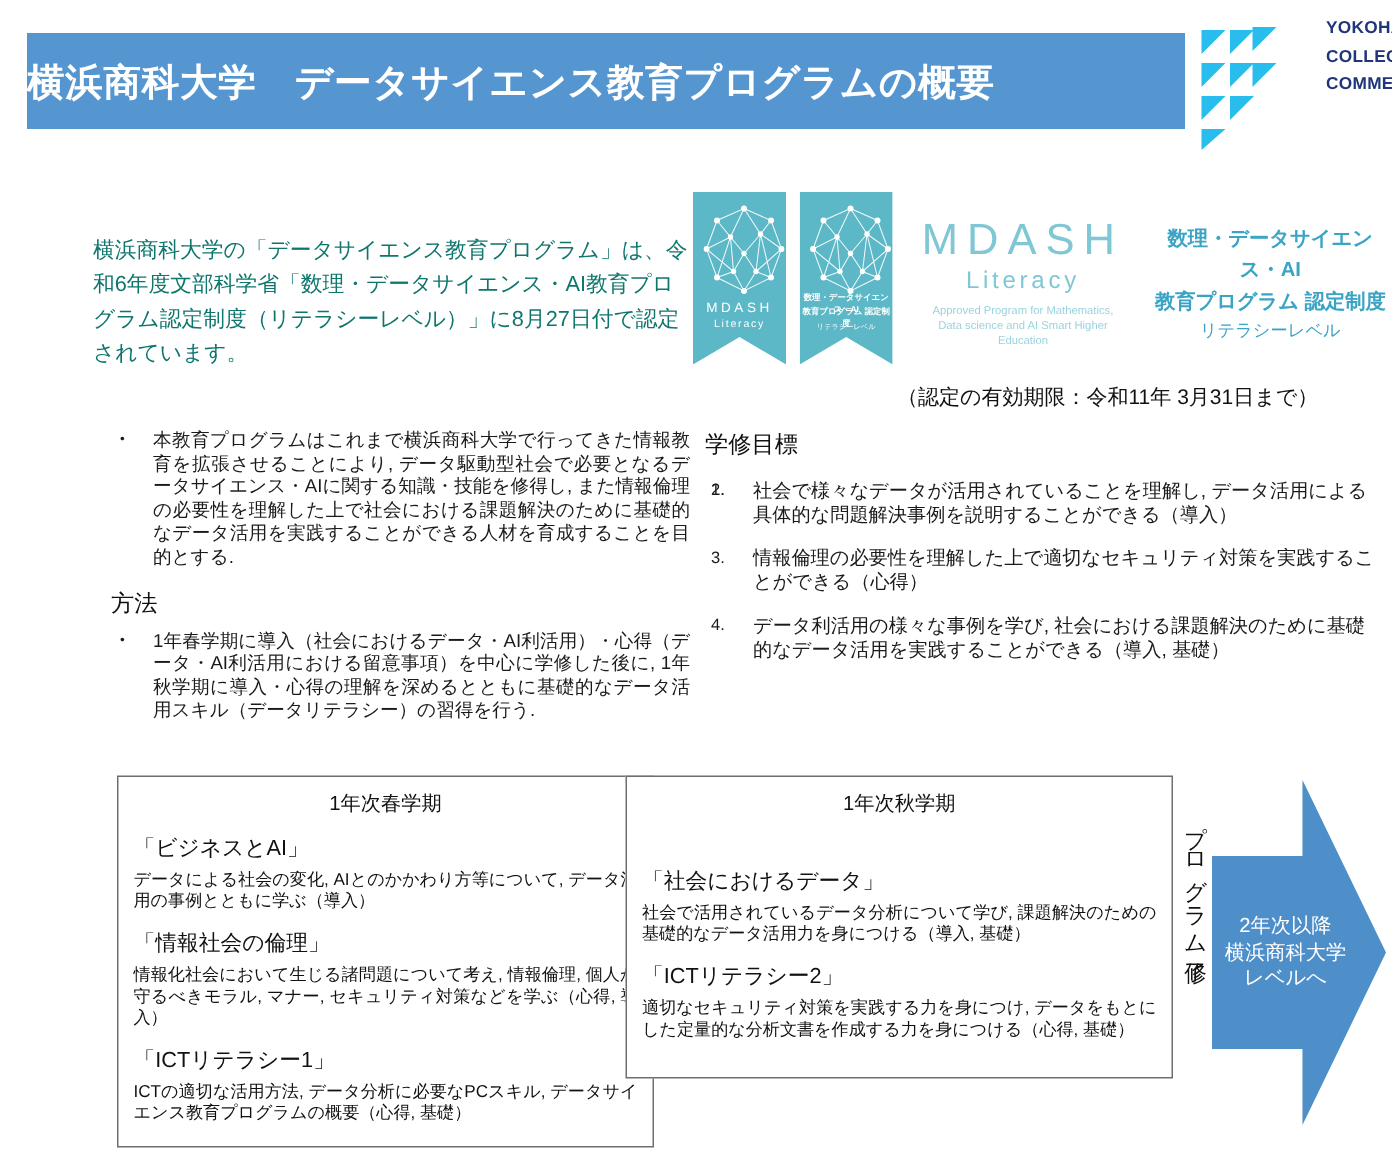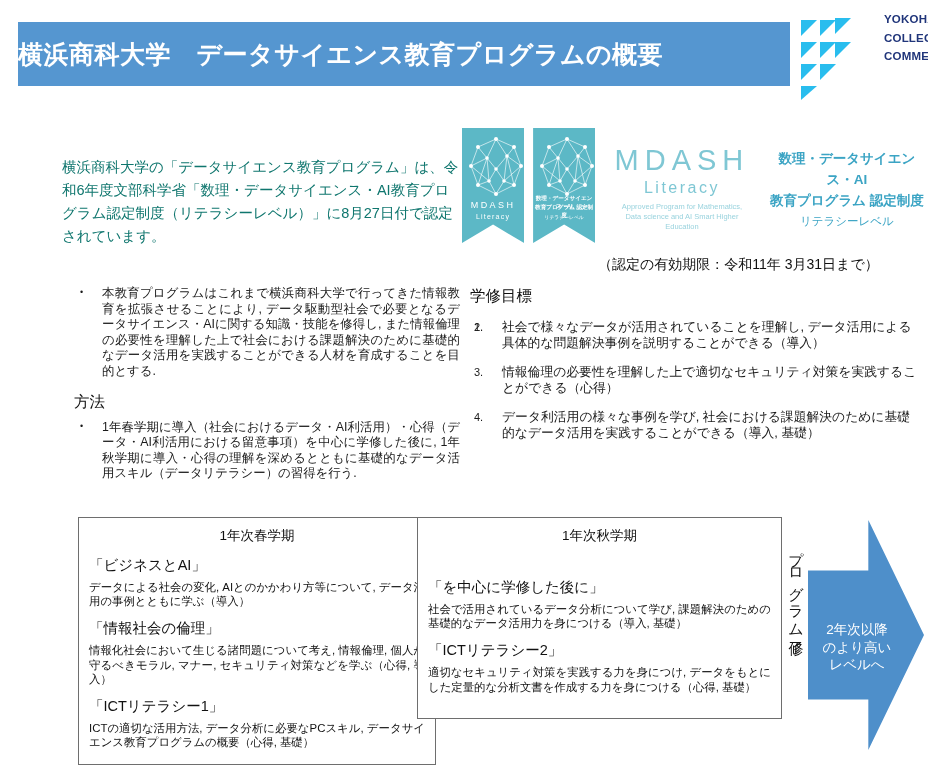--- a/index.html
+++ b/index.html
@@ -254,21 +254,21 @@
   .arrow-shape {
     position: absolute;
     inset: 0;
     background: #4e8fca;
     -webkit-clip-path: polygon(0 22%, 52% 22%, 52% 0, 100% 50%, 52% 100%, 52% 78%, 0 78%);
     clip-path: polygon(0 22%, 52% 22%, 52% 0, 100% 50%, 52% 100%, 52% 78%, 0 78%);
   }
   .arrow-text {
     position: absolute;
     left: 6px;
-    top: 101px;
+    top: 88px;
     width: 86px;
     text-align: center;
     color: #ffffff;
     font-size: 13.5px;
     line-height: 17.5px;
   }
 </style>
 </head>
 <body>
 
@@ -419,29 +419,29 @@
     <div class="course-name">「情報社会の倫理」</div>
     <div class="course-desc">情報化社会において生じる諸問題について考え, 情報倫理, 個人が守るべきモラル, マナー, セキュリティ対策などを学ぶ（心得, 導入）</div>
     <div class="course-name">「ICTリテラシー1」</div>
     <div class="course-desc">ICTの適切な活用方法, データ分析に必要なPCスキル, データサイエンス教育プログラムの概要（心得, 基礎）</div>
   </div>
 </div>
 
 <div class="course-box" id="box-fall">
   <div class="box-title">1年次秋学期</div>
   <div class="box-inner">
-    <div class="course-name">「を中心に学修した後に」</div>
+    <div class="course-name">「社会におけるデータ」</div>
     <div class="course-desc">社会で活用されているデータ分析について学び, 課題解決のための基礎的なデータ活用力を身につける（導入, 基礎）</div>
     <div class="course-name">「ICTリテラシー2」</div>
     <div class="course-desc">適切なセキュリティ対策を実践する力を身につけ, データをもとにした定量的な分析文書を作成する力を身につける（心得, 基礎）</div>
   </div>
 </div>
 
 <div class="vertical-label">プログラム修了</div>
 
 <div class="arrow-wrap">
   <div class="arrow-shape"></div>
   <div class="arrow-text">
     <div>2年次以降</div>
-    <div>のより高い</div>
+    <div>横浜商科大学</div>
     <div>レベルへ</div>
   </div>
 </div>
 
 </body></html>

